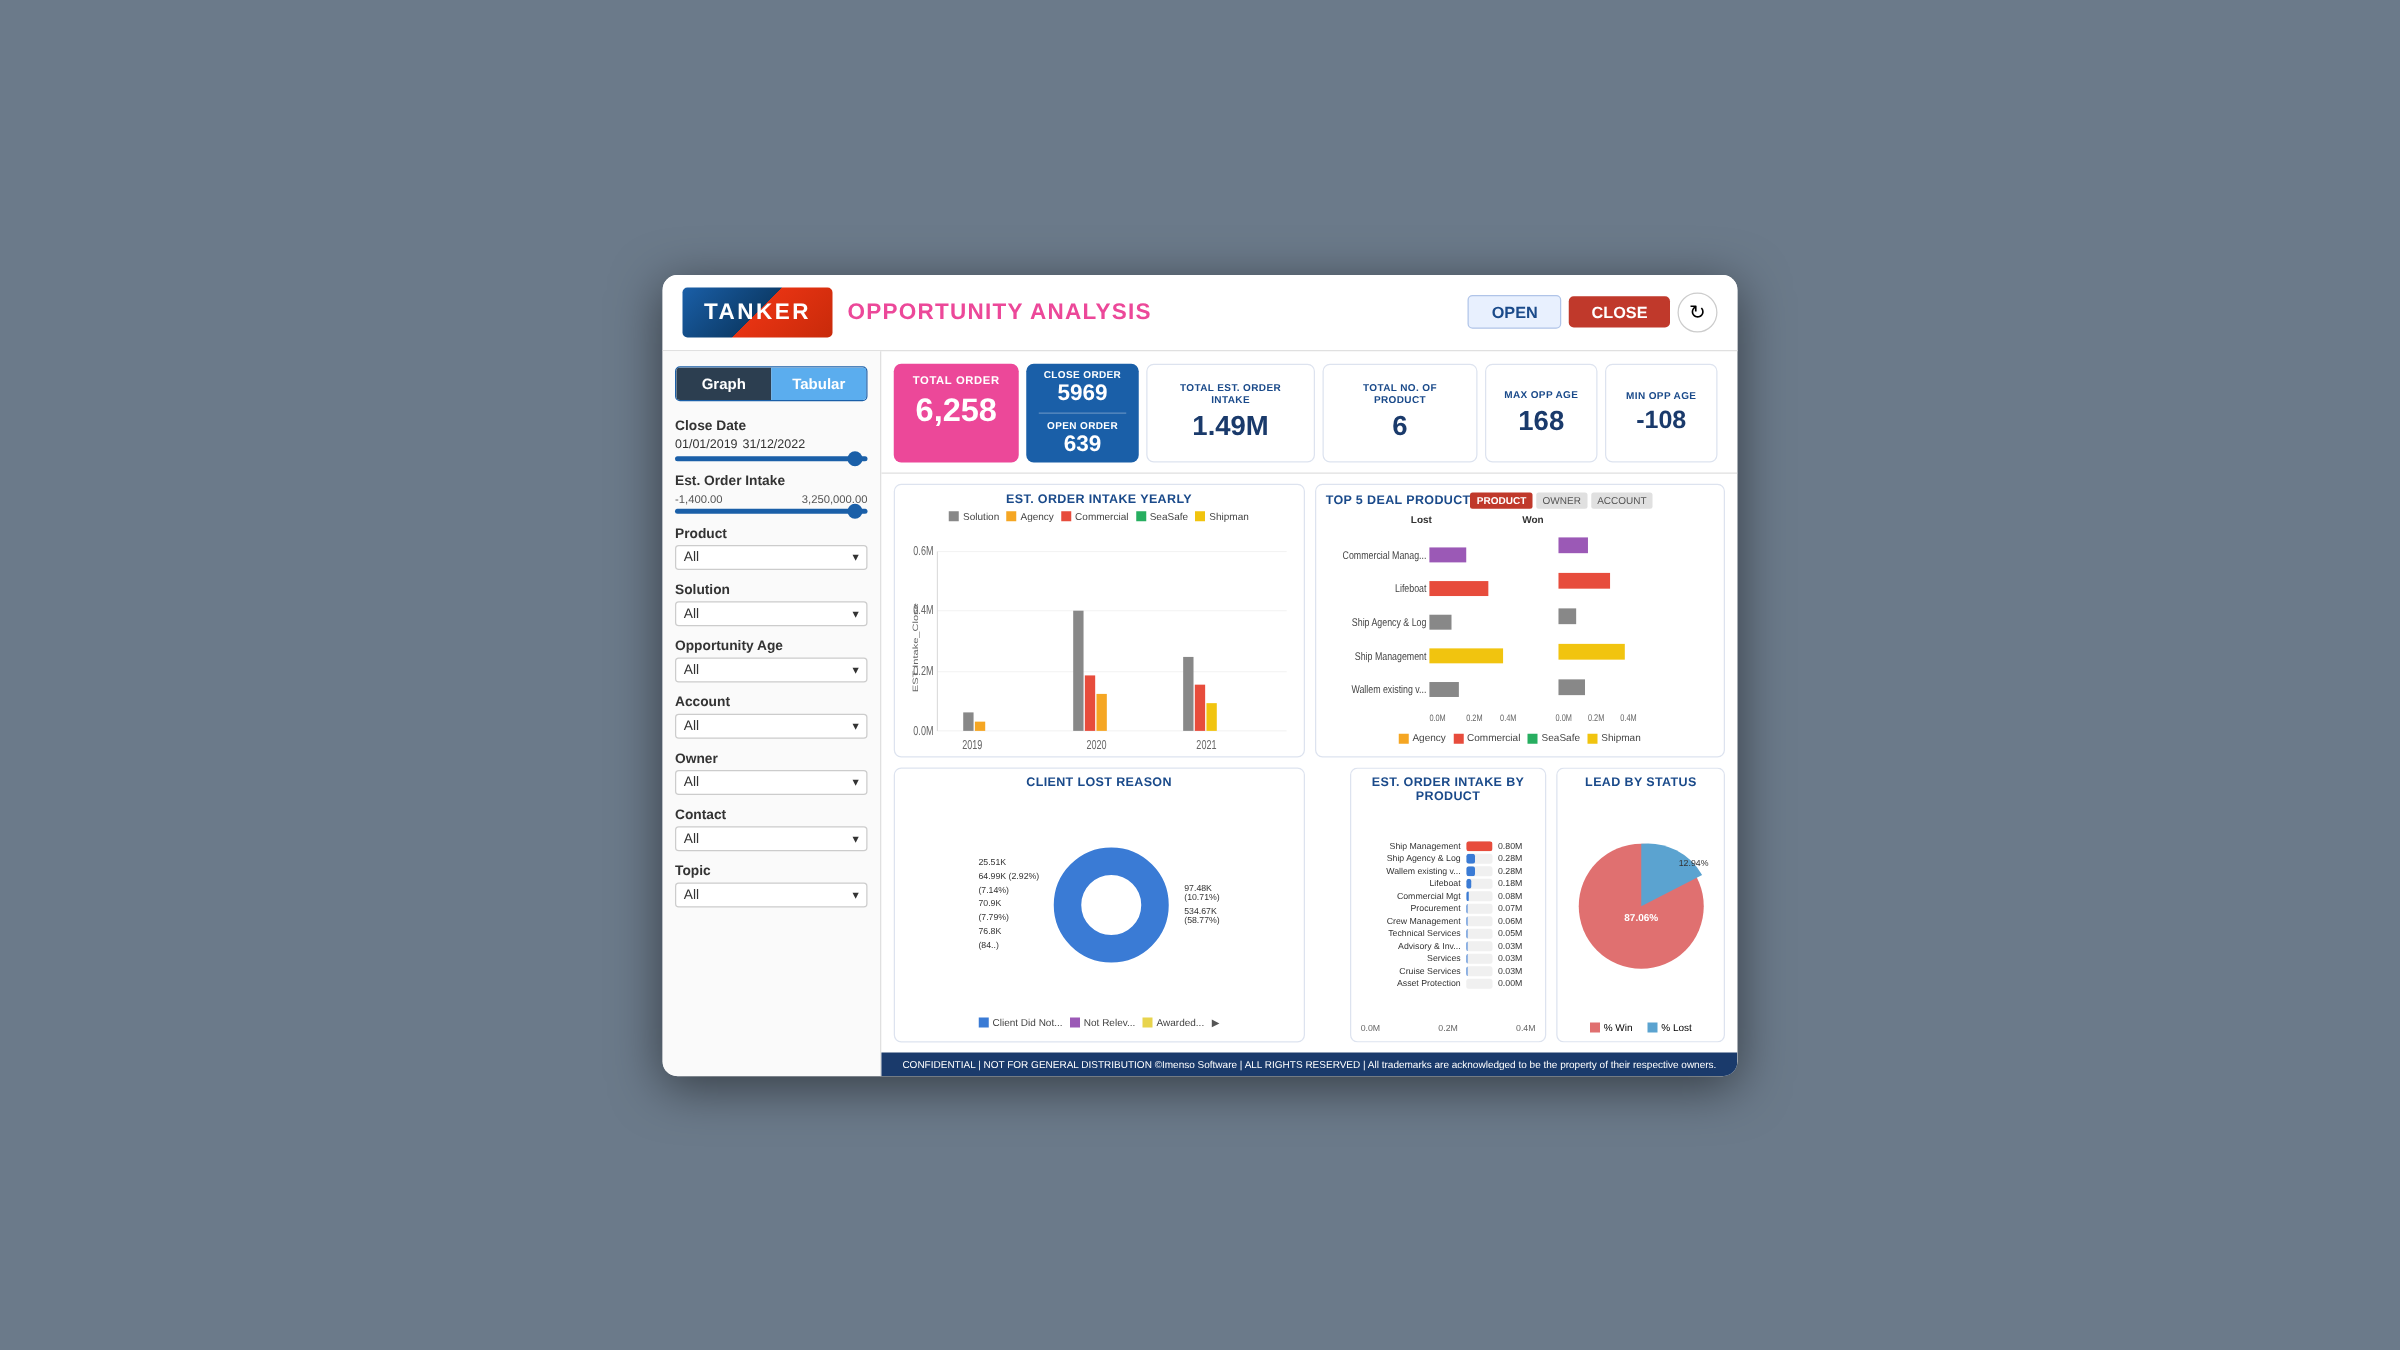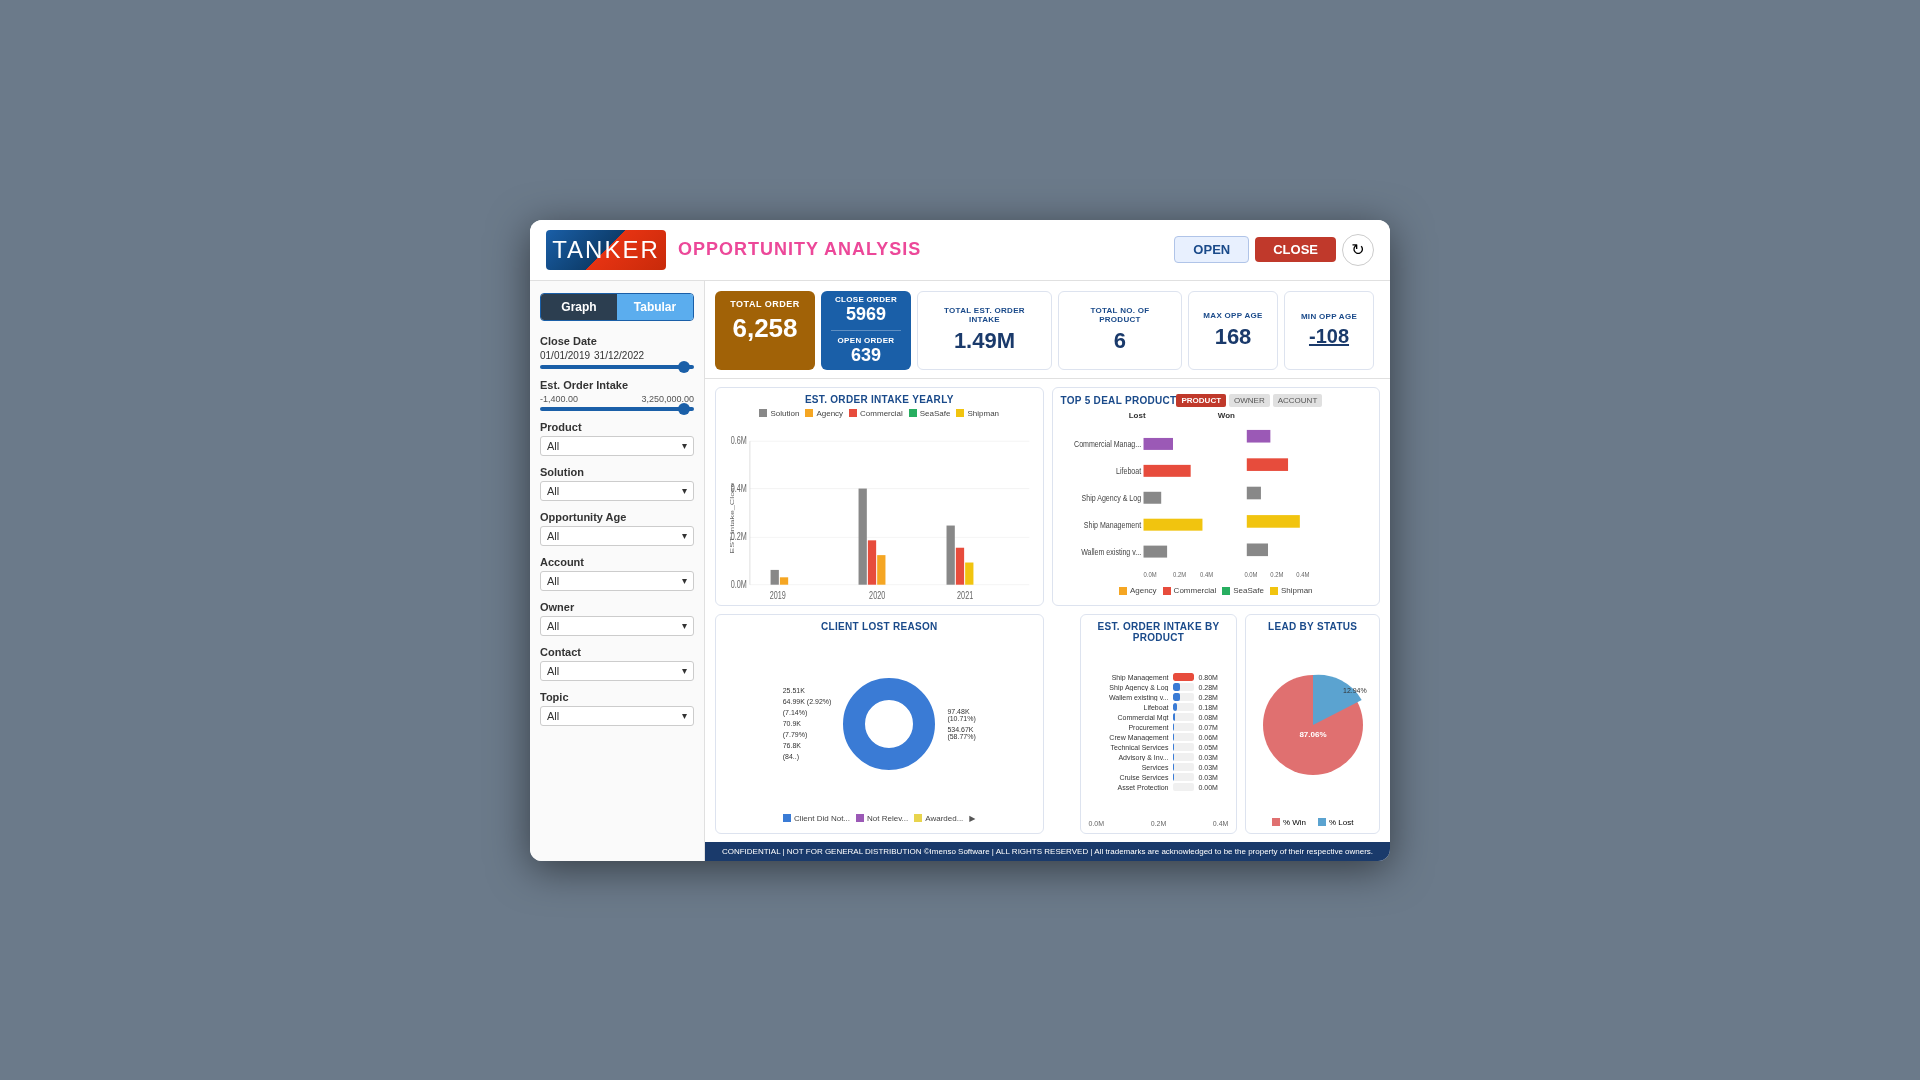--- a/index.html
+++ b/index.html
@@ -28,22 +28,22 @@
       gap: 12px;
     }
     .logo-area {
       width: 120px;
       height: 40px;
       background: linear-gradient(135deg, #1a5fa8 0%, #0d3d6b 50%, #e63312 50%, #c82a0a 100%);
       border-radius: 4px;
       display: flex;
       align-items: center;
       justify-content: center;
-      font-size: 24px;
-      font-weight: normal;
+      font-size: 18px;
+      font-weight: bold;
       color: white;
       letter-spacing: 2px;
     }
     .header-title {
       flex: 1;
       font-size: 18px;
       font-weight: bold;
       color: #ec4899;
       letter-spacing: 1px;
     }
@@ -184,21 +184,21 @@
       overflow: hidden;
     }
     
     .kpi-row {
       display: flex;
       gap: 0;
       padding: 10px 10px 8px 10px;
       border-bottom: 1px solid #e0e0e0;
     }
     .kpi-total-order {
-      background: #a16207;
+      background: #ec4899;
       color: #fff;
       padding: 8px 14px;
       border-radius: 6px;
       min-width: 100px;
       display: flex;
       flex-direction: column;
       align-items: center;
       margin-right: 6px;
     }
     .kpi-total-order .label { font-size: 9px; font-weight: bold; text-align: center; letter-spacing: 0.5px; }
@@ -490,21 +490,21 @@
         <div class="kpi-box">
           <span class="label">TOTAL NO. OF PRODUCT</span>
           <span class="value">6</span>
         </div>
         <div class="kpi-box">
           <span class="label">MAX OPP AGE</span>
           <span class="value">168</span>
         </div>
         <div class="kpi-box">
           <span class="label">MIN OPP AGE</span>
-          <span class="value" style="font-size:20px;text-decoration:underline;">-108</span>
+          <span class="value" style="font-size:20px;">-108</span>
         </div>
       </div>
 
       <div class="charts-area">
 
         <div class="chart-card">
           <div class="chart-title">EST. ORDER INTAKE YEARLY</div>
           <div class="chart-legend">
             <div class="legend-item">
               <div class="legend-square" style="background:#888;"></div>

